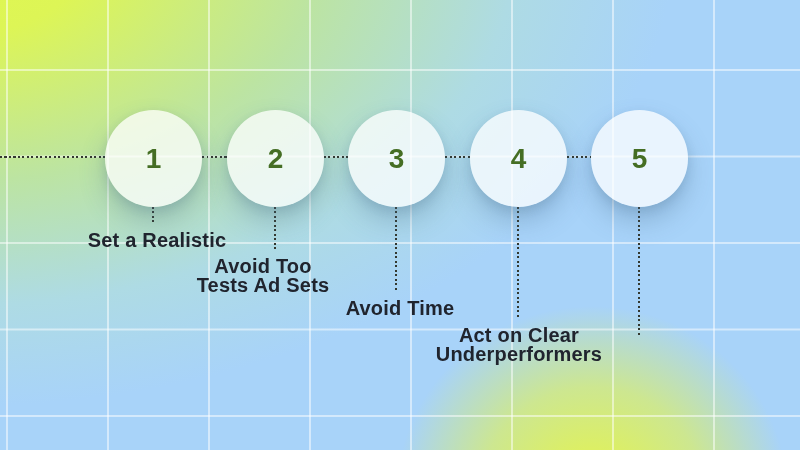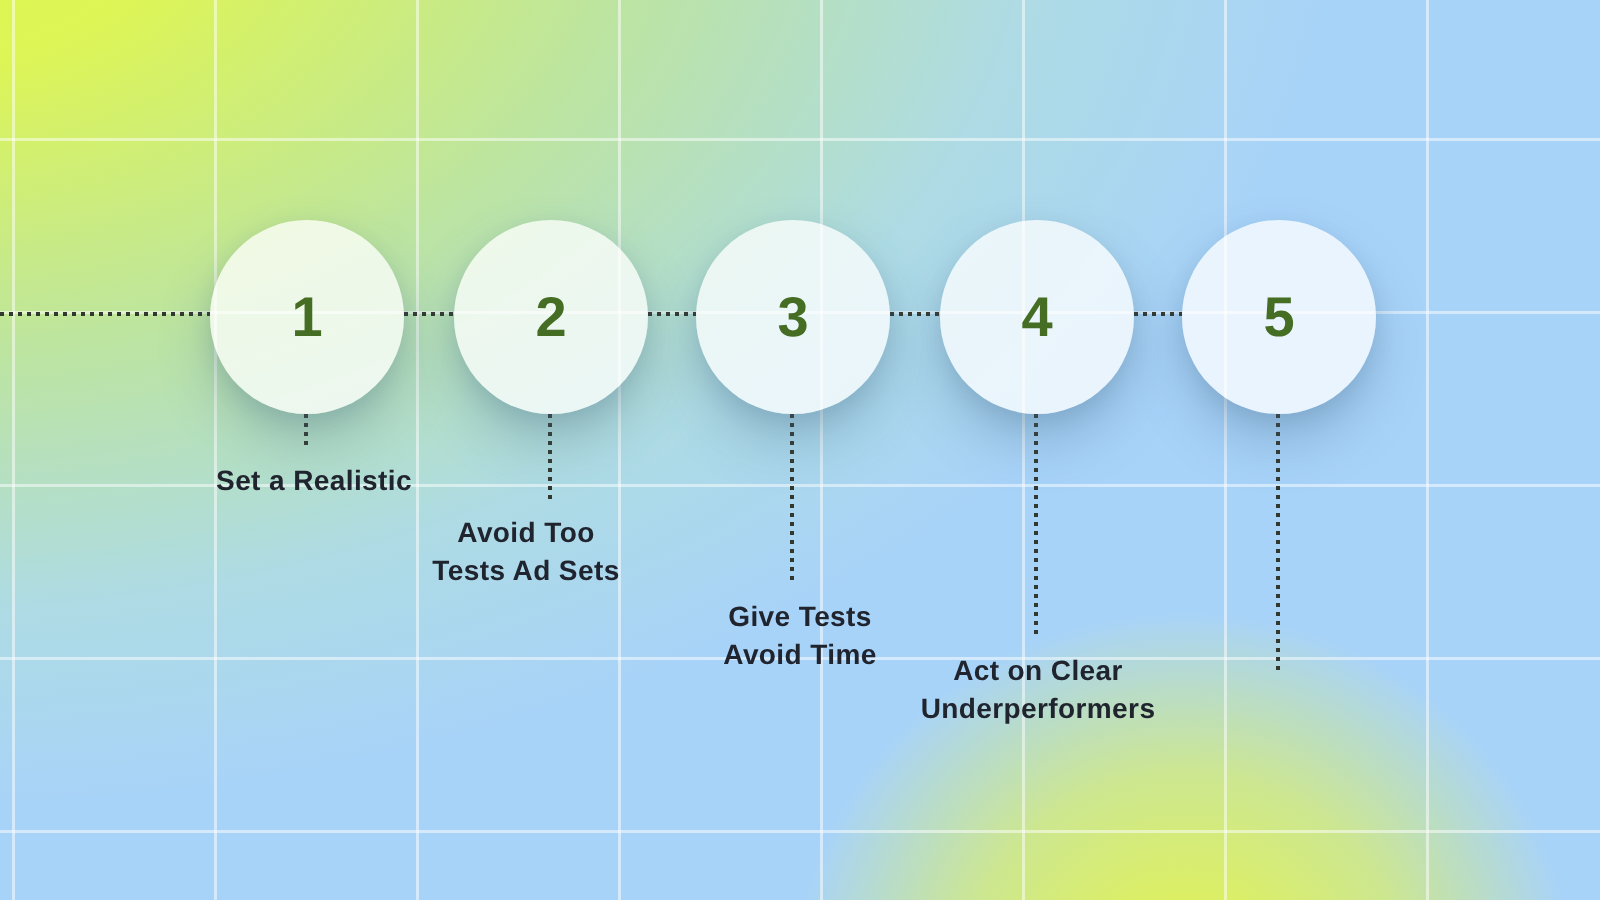--- a/index.html
+++ b/index.html
@@ -43,21 +43,21 @@
     box-shadow:0 14px 26px rgba(70,105,135,0.30), 0 4px 10px rgba(70,105,135,0.16);
     display:flex;align-items:center;justify-content:center;
   }
   .num{
     font-size:28px;font-weight:700;line-height:1;
     color:var(--step-number,#456e24);
   }
 
   .label{
     position:absolute;width:170px;text-align:center;
-    font-size:14px;font-weight:700;line-height:18.5px;letter-spacing:0.2px;
+    font-size:20px;font-weight:700;line-height:18.5px;letter-spacing:0.2px;
     color:var(--label-text,#20242e);
   }
   .label .line{display:block;}
 </style>
 </head>
 <body>
 
 <div class="canvas">
 
   <div class="grid"></div>
@@ -83,21 +83,20 @@
   <div class="label" style="left:178px;top:257px">
     <span class="line">Avoid Too</span>
     <span class="line">Tests Ad Sets</span>
   </div>
 
   <div class="connector" style="left:395px;top:207px;height:85px"></div>
   <div class="circle" style="left:348px">
     <span class="num">3</span>
   </div>
   <div class="label" style="left:315px;top:299px">
-    <span class="line">Give Tests</span>
     <span class="line">Avoid Time</span>
   </div>
 
   <div class="connector" style="left:517px;top:207px;height:112px"></div>
   <div class="circle" style="left:470px">
     <span class="num">4</span>
   </div>
   <div class="label" style="left:434px;top:326px">
     <span class="line">Act on Clear</span>
     <span class="line">Underperformers</span>

